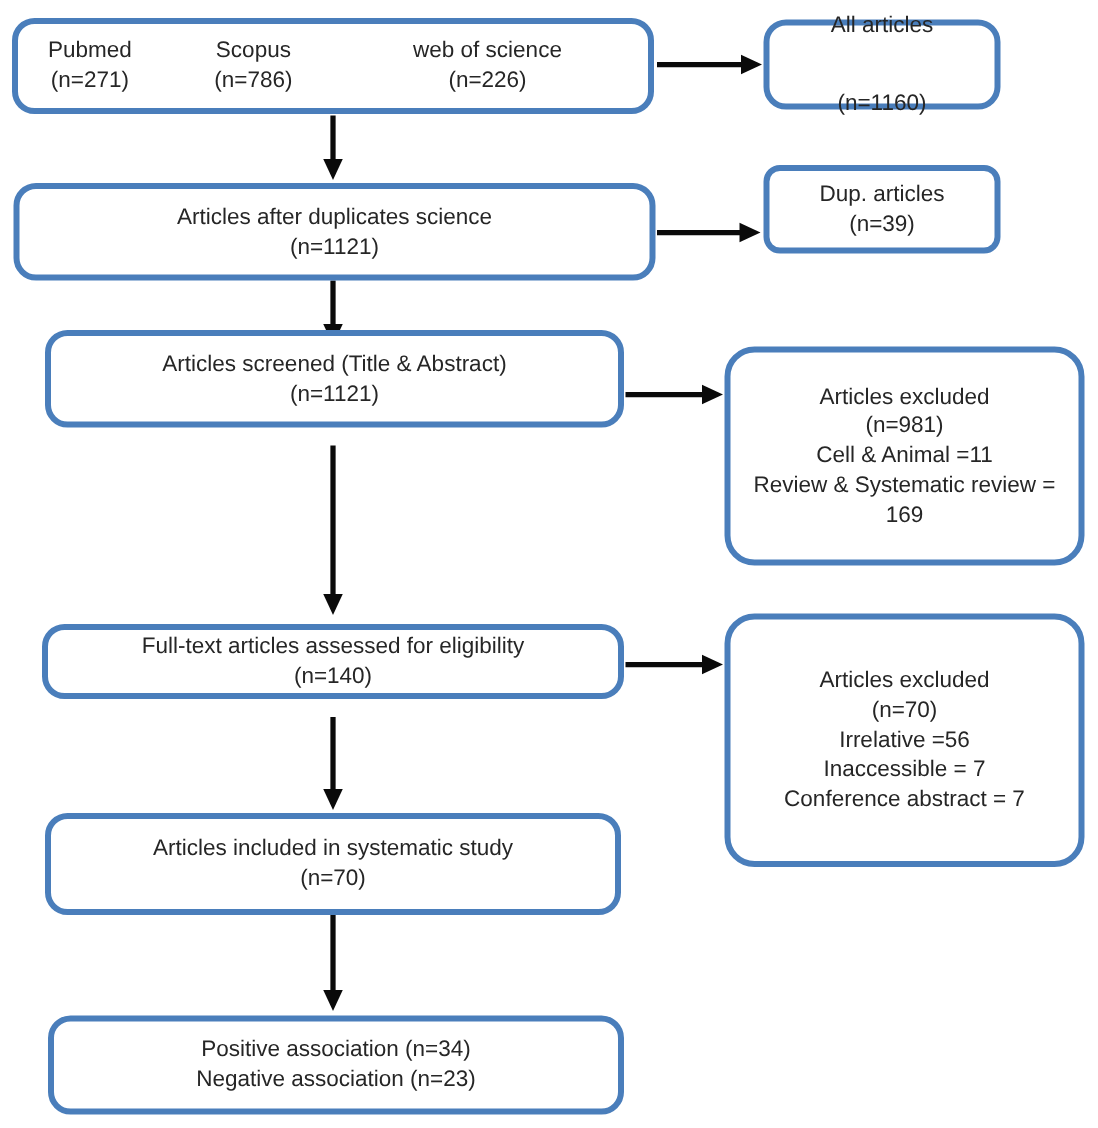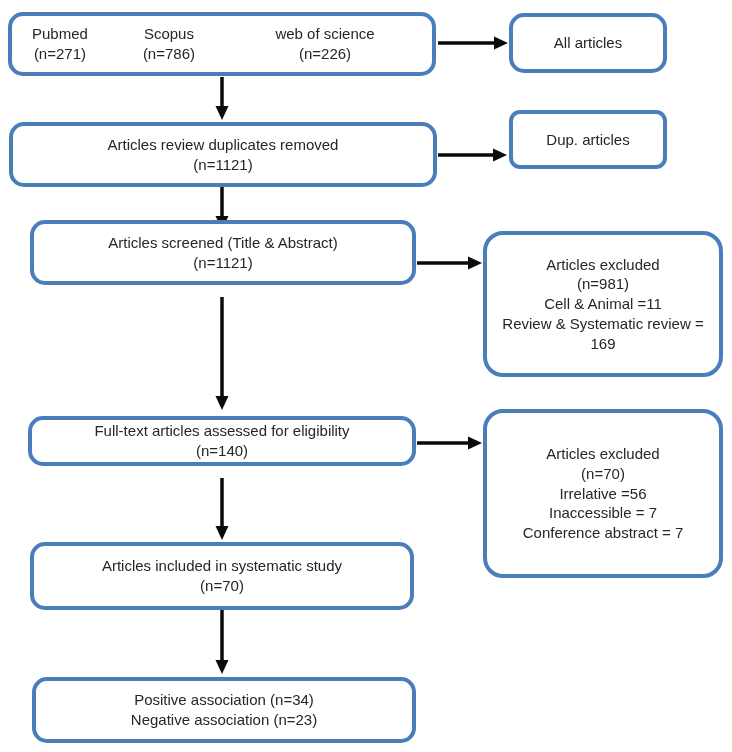--- a/index.html
+++ b/index.html
@@ -108,29 +108,31 @@
       </div>
       <div class="source-col wide">
         <div class="line">web of science</div>
         <div class="line">(n=226)</div>
       </div>
     </div>
   </div>
 
   <div class="box" style="left:509px; top:13px; width:158px; height:60px;gap:32px;">
     <div class="line">All articles</div>
+    <div class="line">(n=1160)</div>
   </div>
 
   <div class="box" style="left:9px; top:122px; width:428px; height:65px;">
-    <div class="line">Articles review duplicates removed</div>
+    <div class="line">Articles after duplicates science</div>
     <div class="line">(n=1121)</div>
   </div>
 
   <div class="box" style="left:509px; top:110px; width:158px; height:59px;border-radius:11px;">
     <div class="line">Dup. articles</div>
+    <div class="line">(n=39)</div>
   </div>
 
   <div class="box" style="left:30px; top:220px; width:386px; height:65px;">
     <div class="line">Articles screened (Title &amp; Abstract)</div>
     <div class="line">(n=1121)</div>
   </div>
 
   <div class="box" style="left:483px; top:231px; width:240px; height:146px; border-radius:20px;">
     <div class="line">Articles excluded</div>
     <div class="line">(n=981)</div>

